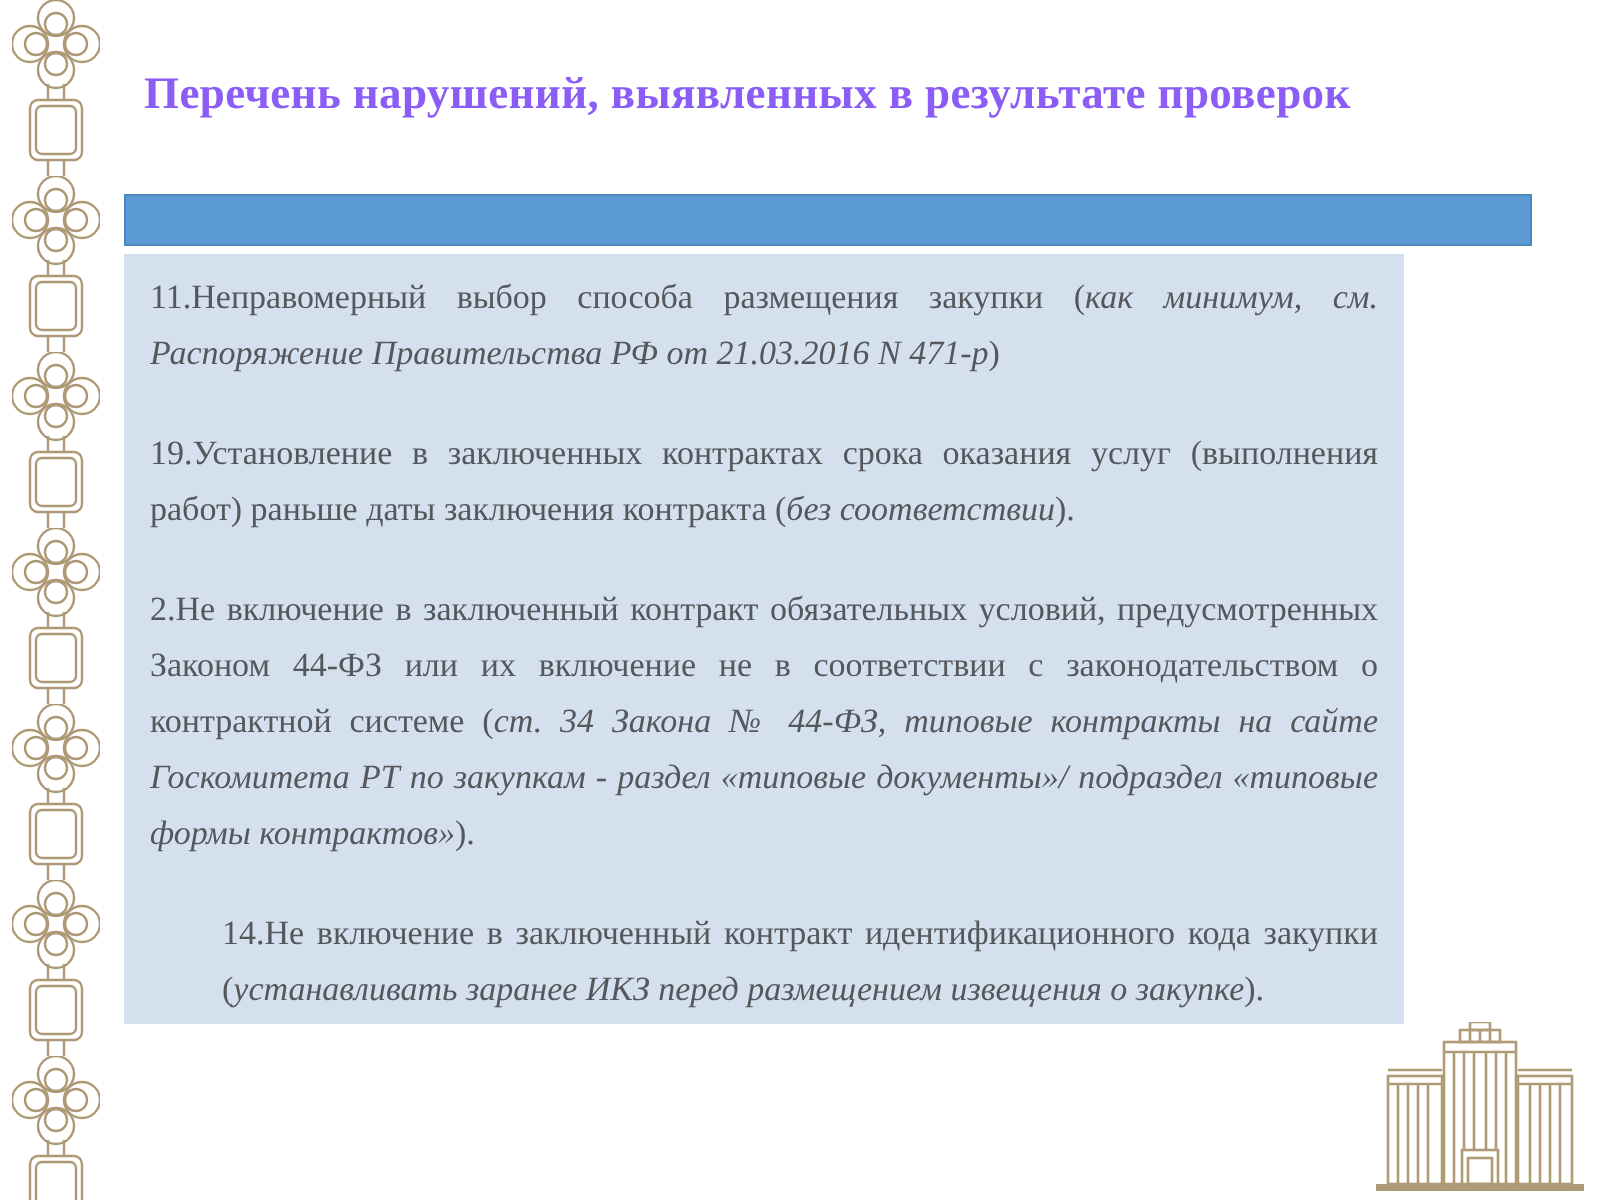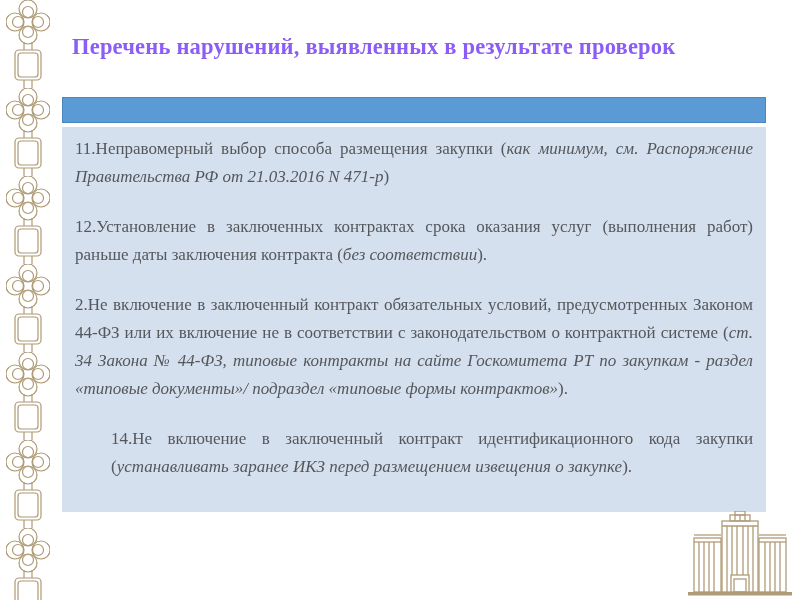--- a/index.html
+++ b/index.html
@@ -39,21 +39,21 @@
     left: 62px; top: 97px;
     width: 702px; height: 24px;
     background: #5B9BD5;
     border: 1px solid #4D87BF;
   }
 
   
   .content-panel {
     position: absolute;
     left: 62px; top: 127px;
-    width: 704px; height: 385px;
+    width: 640px; height: 385px;
     background: #D5E0EE;
     box-sizing: border-box;
     padding: 8px 13px 6px 13px;
   }
 
   .para {
     margin: 0 0 22px 0;
     font-family: "Liberation Serif", serif;
     font-size: 17px;
     line-height: 28px;
@@ -110,21 +110,21 @@
     <rect x="0" y="0" width="44" height="600" fill="url(#orn)"></rect>
   </svg>
 </div>
 
 <div class="slide-title">Перечень нарушений, выявленных в результате проверок</div>
 
 <div class="header-bar"></div>
 
 <div class="content-panel">
     <p class="para"><span>11.Неправомерный выбор способа размещения закупки (</span><i>как минимум, см. Распоряжение Правительства РФ от 21.03.2016 N 471-р</i><span>)</span></p>
-    <p class="para"><span>12.Установление в заключенных контрактах срока оказания услуг (выполнения работ) раньше даты заключения контракта (</span><i>без соответствии</i><span>).</span></p>
+    <p class="para"><span>19.Установление в заключенных контрактах срока оказания услуг (выполнения работ) раньше даты заключения контракта (</span><i>без соответствии</i><span>).</span></p>
     <p class="para"><span>2.Не включение в заключенный контракт обязательных условий, предусмотренных Законом 44-ФЗ или их включение не в соответствии с законодательством о контрактной системе (</span><i>ст. 34 Закона № 44-ФЗ, типовые контракты на сайте Госкомитета РТ по закупкам - раздел «типовые документы»/ подраздел «типовые формы контрактов»</i><span>).</span></p>
     <p class="para"><span>14.Не включение в заключенный контракт идентификационного кода закупки (</span><i>устанавливать заранее ИКЗ перед размещением извещения о закупке</i><span>).</span></p>
   </div>
 
 <div class="building">
   <svg width="104" height="86" viewBox="0 0 104 86" xmlns="http://www.w3.org/2000/svg">
     <g stroke="#B09B77" fill="none" stroke-width="1.3">
 
       <rect x="0" y="81" width="104" height="3.5" fill="#B09B77" stroke="none"></rect>
 

